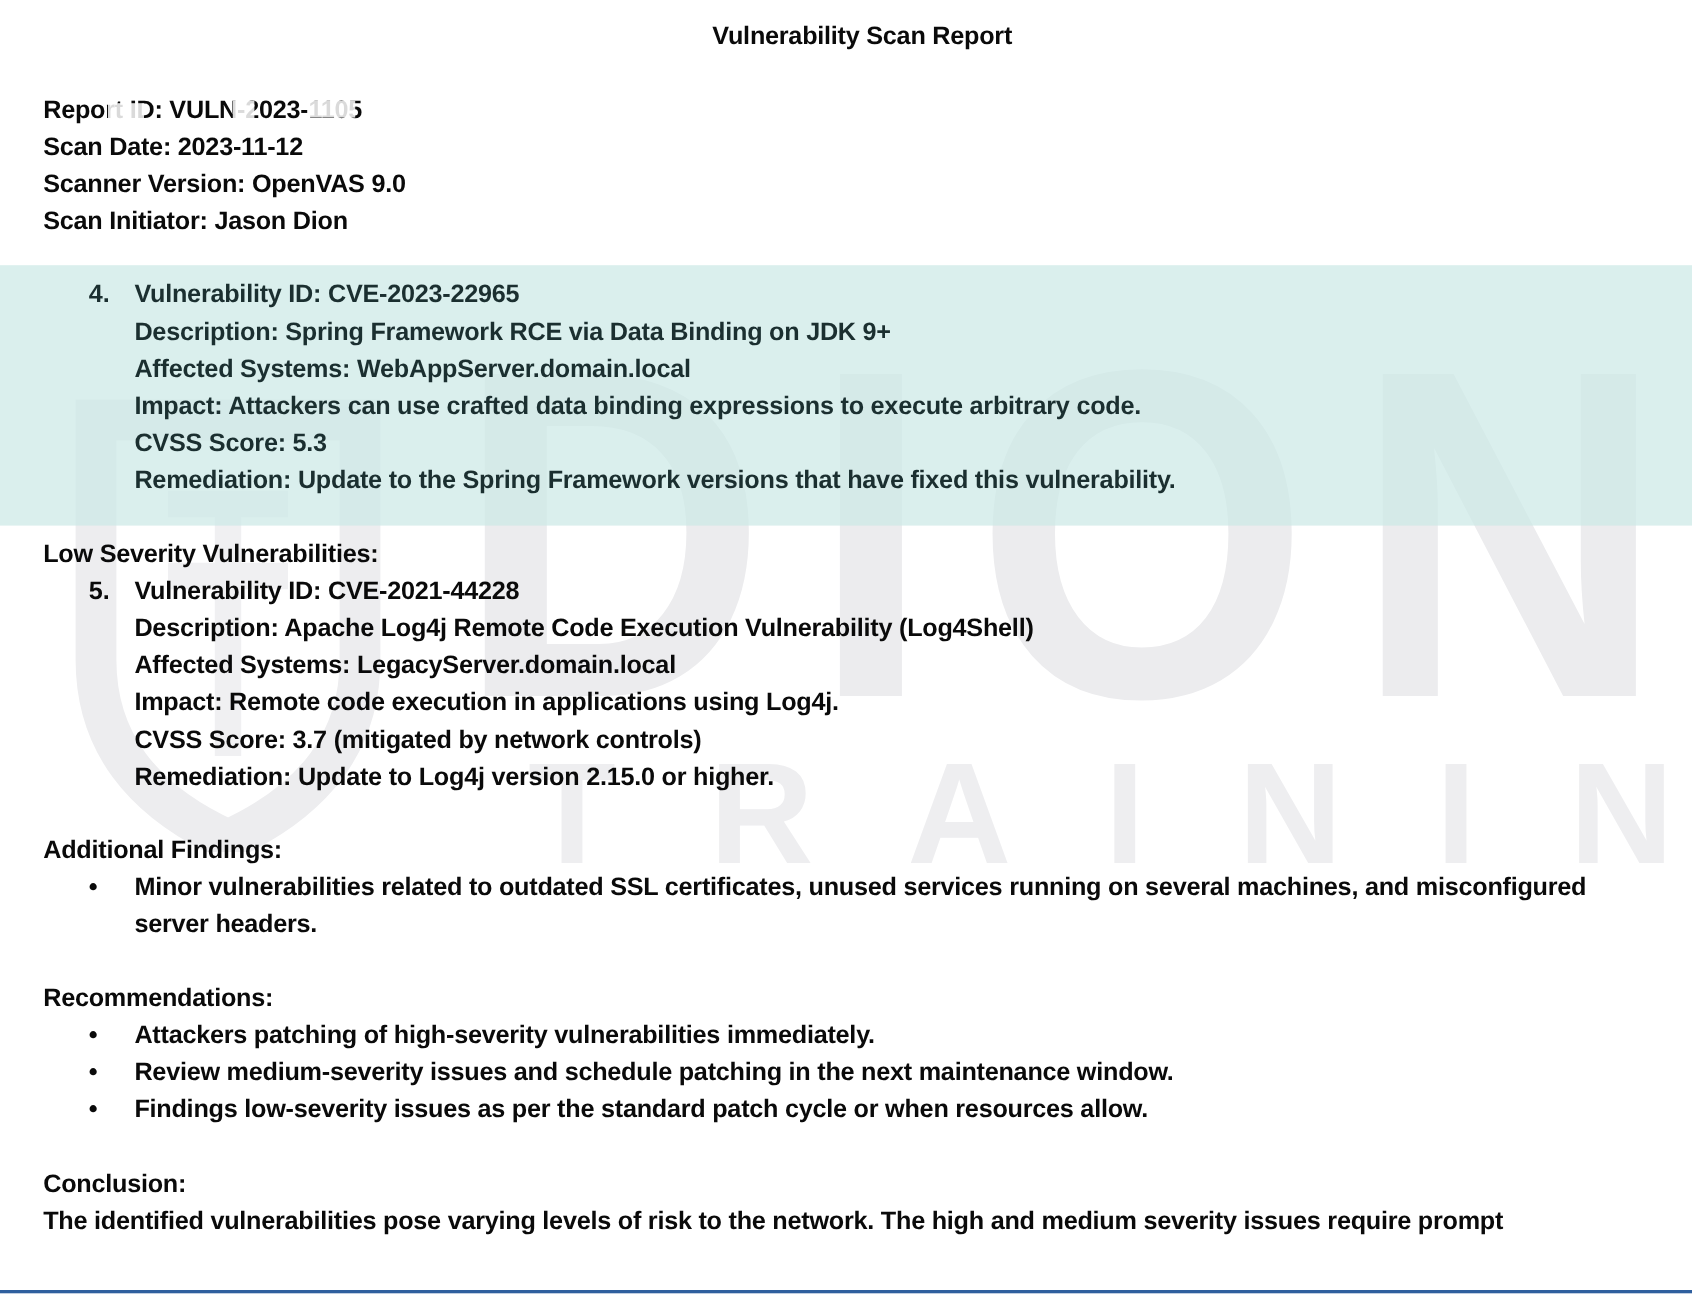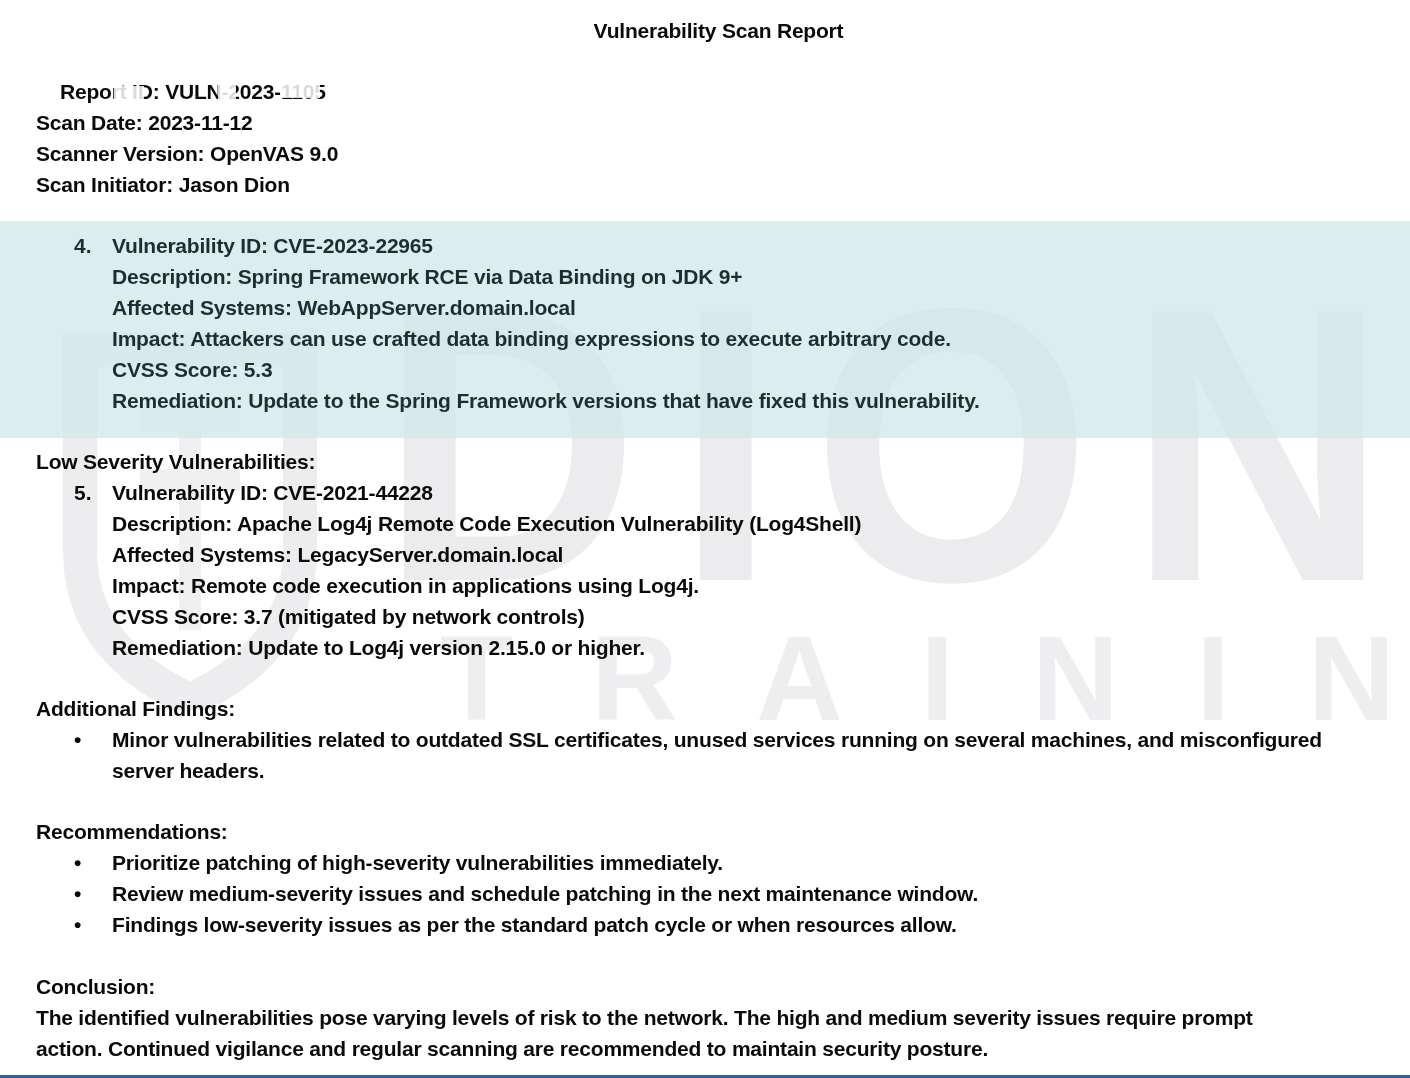--- a/index.html
+++ b/index.html
@@ -27,21 +27,21 @@
   }
   .content { position: absolute; inset: 0; z-index: 2; padding-left: 36px; }
   .line {
     position: absolute; font-size: 21px; line-height: 28px; white-space: nowrap;
     letter-spacing: -0.2px;
   }
   .title { left: 0; width: 1437px; text-align: center; top: 17px; }
   .hl .line, .hl-text { color: #1b2f30; }
   .num { position: absolute; font-size: 21px; line-height: 28px; }
   .bullet { position: absolute; font-size: 21px; line-height: 28px; }
-  .blocked { position: relative; margin-left: 24px; }
+  .blocked { position: relative; }
   .blocked .mask {
     position: absolute; background: #fff; opacity: 0.85;
   }
   .bottom-rule {
     position: absolute; left: 0; top: 1075px; width: 1410px; height: 3px; background: #2f5f9e; z-index: 3;
   }
 </style>
 </head>
 <body>
 
@@ -93,29 +93,28 @@
   <div class="line" style="left:36px; top:695px;">Additional Findings:</div>
   <div>
     <div class="bullet" style="left:74px; top:726px;">•</div>
     <div class="line" style="left:112px; top:726px;">Minor vulnerabilities related to outdated SSL certificates, unused services running on several machines, and misconfigured</div>
     <div class="line" style="left:112px; top:757px;">server headers.</div>
   </div>
 
   <div class="line" style="left:36px; top:818px;">Recommendations:</div>
   <div>
     <div class="bullet" style="left:74px; top:849px;">•</div>
-    <div class="line" style="left:112px; top:849px;">Prioritize patching of high-severity vulnerabilities immediately.</div>
+    <div class="line" style="left:112px; top:849px;">Attackers patching of high-severity vulnerabilities immediately.</div>
   </div>
   <div>
     <div class="bullet" style="left:74px; top:880px;">•</div>
     <div class="line" style="left:112px; top:880px;">Review medium-severity issues and schedule patching in the next maintenance window.</div>
   </div>
   <div>
     <div class="bullet" style="left:74px; top:911px;">•</div>
     <div class="line" style="left:112px; top:911px;">Findings low-severity issues as per the standard patch cycle or when resources allow.</div>
   </div>
 
   <div class="line" style="left:36px; top:973px;">Conclusion:</div>
   <div class="line" style="left:36px; top:1004px;">The identified vulnerabilities pose varying levels of risk to the network. The high and medium severity issues require prompt</div>
-  <div class="line" style="left:36px; top:1035px;">action. Continued vigilance and regular scanning are recommended to maintain security posture.</div>
 </div>
 
 <div class="bottom-rule"></div>
 
 </body></html>

